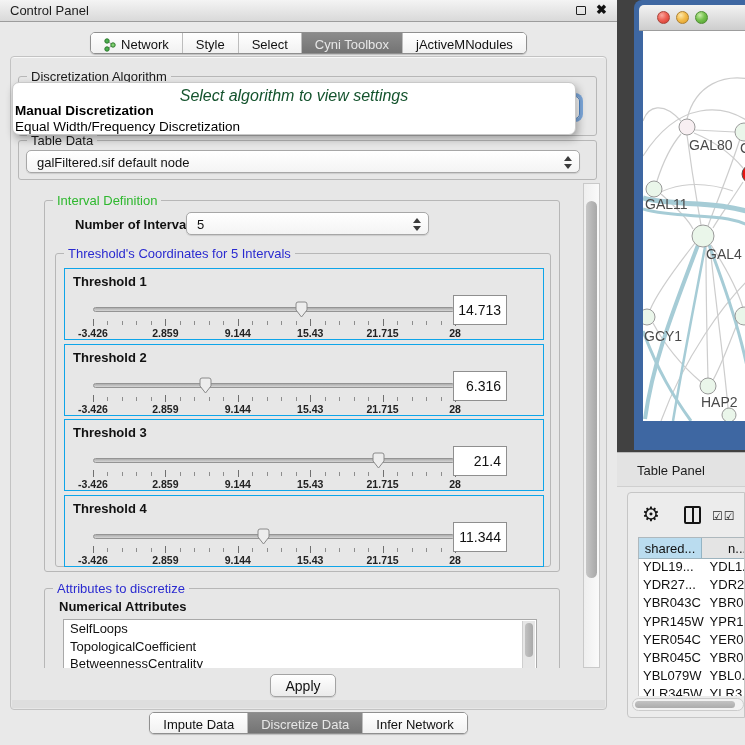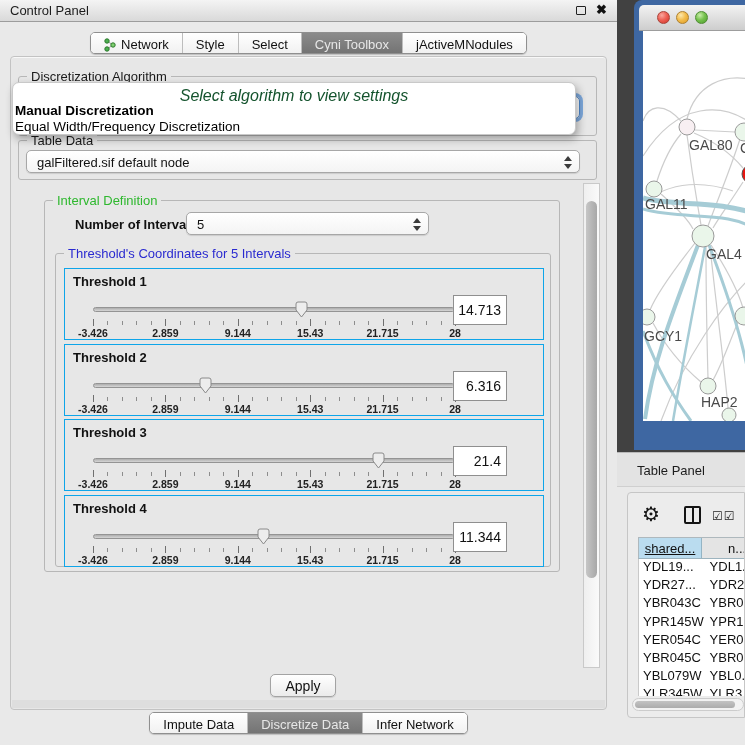--- a/index.html
+++ b/index.html
@@ -117,21 +117,21 @@
   #tp-inner { position:absolute; left:627px; top:492px; width:118px; height:226px;
     background:#ececec; border:1px solid #c6c6c6; border-radius:4px 0 0 4px; overflow:hidden; }
   .gear-icon { position:absolute; left:14px; top:11px; font-size:20px; color:#141414; line-height:20px; }
   .cols-icon { position:absolute; left:56px; top:13px; width:17px; height:18px; border:2px solid #141414; border-radius:2px; }
   .cols-icon::after { content:""; position:absolute; left:5.5px; top:0; width:2px; height:14px; background:#141414; }
   .checks-icon { position:absolute; left:84px; top:16px; font-size:12px; color:#222; letter-spacing:1px; }
 
   #tp-table { position:absolute; left:10px; top:44px; width:120px; }
   #tp-table .hrow { display:flex; height:22px; border:1px solid #aeb8bd; border-bottom:1px solid #9db4bf; }
   #tp-table .hc1 { width:74px; background:#badcef; font-size:13px; color:#111; text-align:center; padding-top:3px;
-    border-right:1px solid #94b4c4; overflow:hidden;text-decoration:underline; }
+    border-right:1px solid #94b4c4; overflow:hidden; }
   #tp-table .hc2 { width:60px; background:#e4e4e4; font-size:13px; color:#111; padding:3px 0 0 26px; overflow:hidden; }
   #tp-table .body { background:#fff; border-left:1px solid #c9c9c9; height:137px; overflow:hidden; }
   #tp-table .drow { display:flex; height:18.2px; }
   #tp-table .c1 { width:74px; padding-left:4px; font-size:13px; color:#111; white-space:nowrap; overflow:hidden; }
   #tp-table .c2 { width:60px; padding-left:5px; font-size:13px; color:#111; white-space:nowrap; overflow:hidden; }
   #tp-hsb { position:absolute; left:4px; top:205px; width:112px; height:13px; background:#f2f2f2;
     border:1px solid #cccccc; border-radius:7px; }
   #tp-hsb .thumb { position:absolute; left:2px; top:2px; width:100px; height:7px; border-radius:4px;
     background:linear-gradient(#c3c3c3,#ababab); }
 </style>
@@ -305,20 +305,34 @@
                 <div class="tick-major" style="left: calc(317.6px);"></div>
                 <div class="tick-label" style="left: calc(317.6px);">21.715</div>
                 <div class="tick-major" style="left: calc(390px);"></div>
                 <div class="tick-label" style="left: calc(390px);">28</div>
                 <div class="value-box">11.344</div>
               </div>
             </div>
         </div>
       </div>
 
+      <div class="group-border" id="attributes-group">
+        <span class="group-title blue">Attributes to discretize</span>
+        <span id="attr-sublabel">Numerical Attributes</span>
+        <div id="attr-list">
+          <div id="attr-rows">
+              <div class="row">SelfLoops</div>
+              <div class="row">TopologicalCoefficient</div>
+              <div class="row">BetweennessCentrality</div>
+            </div>
+          <div id="attr-vsb">
+              <div class="thumb"></div>
+            </div>
+        </div>
+      </div>
 
     </div>
 
     <div id="main-vsb">
         <div class="thumb"></div>
       </div>
 
     <div id="inner-bottom-strip"></div>
     <div id="apply-btn">Apply</div>
 

